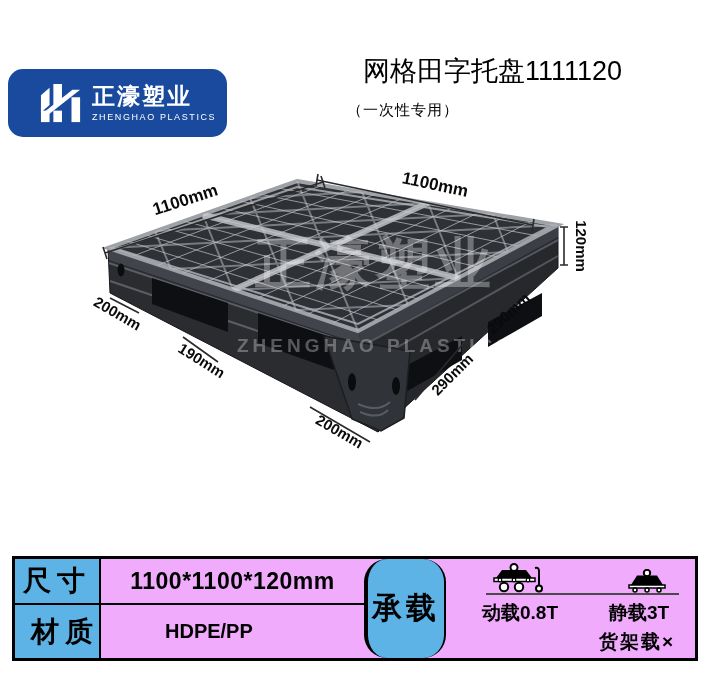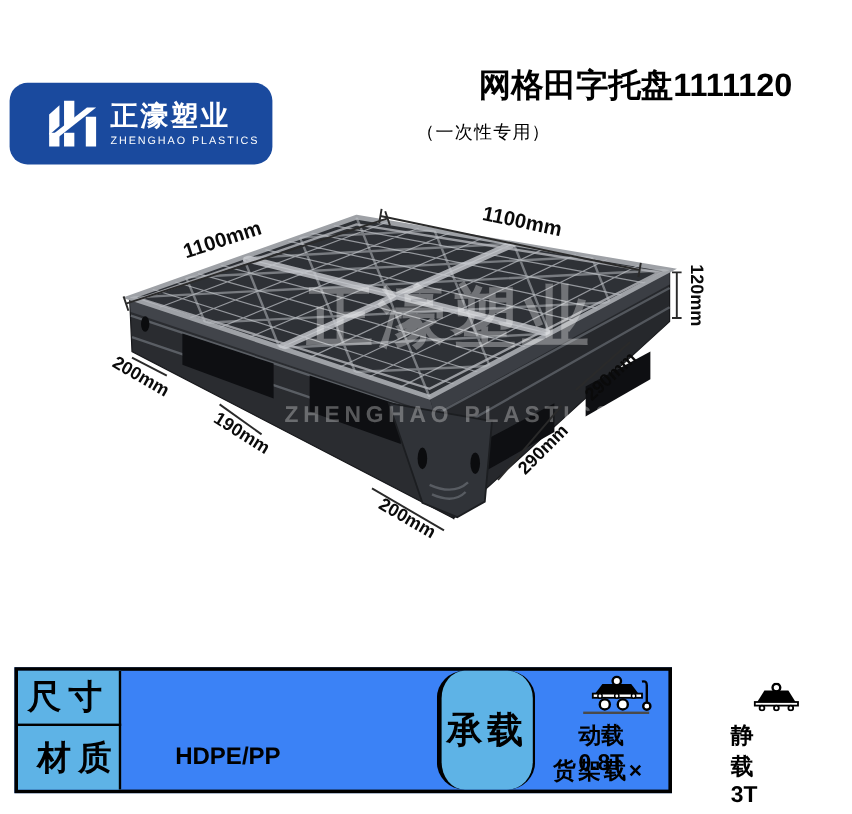--- a/index.html
+++ b/index.html
@@ -8,42 +8,42 @@
 
   
   .logo{position:absolute;left:8px;top:69px;width:219px;height:68px;border-radius:15px;
         background:#1a4a9e;display:flex;align-items:center;}
   .logo-mark{margin-left:30px;width:46px;height:42px;flex:0 0 auto;}
   .logo-text{margin-left:8px;display:flex;flex-direction:column;line-height:1;}
   .logo-cn{color:#fff;font-size:23px;font-weight:bold;letter-spacing:2px;}
   .logo-en{color:#fff;font-size:9px;letter-spacing:1.6px;margin-top:5px;}
 
   .title-block{position:absolute;left:363px;top:55px;}
-  .page-title{font-size:27px;font-weight:bold;line-height:33px;white-space:nowrap;margin-left:36px;}
+  .page-title{font-size:27px;font-weight:normal;line-height:33px;white-space:nowrap;}
   .page-subtitle{position:absolute;left:347px;top:101px;font-size:15px;letter-spacing:1px;white-space:nowrap;}
 
   
   .photo-svg{position:absolute;left:0;top:160px;width:710px;height:320px;}
   .dim-text{font-size:15px;font-weight:bold;fill:#0a0a0a;}
   .dim-text-big{font-size:17px;font-weight:bold;fill:#0a0a0a;}
   .dim-line{stroke:#2a2a2a;stroke-width:1.6;fill:none;}
 
   
-  .spec-table{position:absolute;left:12px;top:556px;width:548px;height:105px;
-      border:3px solid #000;box-sizing:border-box;background:#3b82f6;
+  .spec-table{position:absolute;left:12px;top:556px;width:686px;height:105px;
+      border:3px solid #000;box-sizing:border-box;background:#f0abfc;
       display:grid;grid-template-columns:86px 263px 82px 1fr;grid-template-rows:46px 1fr;}
   .cell{box-sizing:border-box;display:flex;align-items:center;}
   .blue-cell{background:#5eb3e6;justify-content:center;
       font-family:"Liberation Serif",serif;font-weight:bold;}
   .lbl-size{grid-column:1;grid-row:1;border-right:2px solid #000;border-bottom:2px solid #000;
       font-size:28px;letter-spacing:6px;}
   .val-size{grid-column:2;grid-row:1;border-bottom:2px solid #000;justify-content:center;
       font-size:23px;font-weight:bold;letter-spacing:0.5px;}
   .lbl-mat{grid-column:1;grid-row:2;border-right:2px solid #000;font-size:28px;letter-spacing:6px;padding-left:16px;}
-  .val-mat{grid-column:2;grid-row:2;padding-left:45px;font-size:20px;font-weight:bold;}
+  .val-mat{grid-column:2;grid-row:2;padding-left:64px;font-size:20px;font-weight:bold;}
   .lbl-load{grid-column:3;grid-row:1 / 3;border-left:4px solid #000;border-right:2px solid #000;
       font-size:30px;letter-spacing:4px;border-radius:23px;}
   .val-load{grid-column:4;grid-row:1 / 3;position:relative;}
   .ground-line{position:absolute;left:40px;right:16px;top:34px;height:2px;background:#4a4a4a;}
   .icon-jack{position:absolute;left:42px;top:4px;width:62px;height:30px;}
   .icon-static{position:absolute;left:179px;top:10px;width:44px;height:24px;}
   .load-label-a{position:absolute;left:36px;top:41px;font-size:19px;font-weight:bold;}
   .load-label-b{position:absolute;left:163px;top:41px;font-size:19px;font-weight:bold;}
   .rack-label{position:absolute;left:0;right:20px;top:70px;text-align:right;
       font-size:19px;font-weight:bold;letter-spacing:2px;}
@@ -150,20 +150,21 @@
       <path class="dim-line" d="M415,240 L468,178"></path>
       <text class="dim-text" transform="translate(456,218) rotate(-45)" text-anchor="middle">290mm</text>
 
       <path class="dim-line" d="M480,165 L525,125"></path>
       <text class="dim-text" transform="translate(512,157) rotate(-43)" text-anchor="middle">290mm</text>
     </g>
   </svg>
 
   <div class="spec-table">
     <div class="cell blue-cell lbl-size" style="background-color: rgb(94, 179, 230);">尺寸</div>
+    <div class="cell val-size">1100*1100*120mm</div>
     <div class="cell blue-cell lbl-mat" style="background-color: rgb(94, 179, 230);">材质</div>
     <div class="cell val-mat">HDPE/PP</div>
     <div class="cell blue-cell lbl-load" style="background-color: rgb(94, 179, 230);">承载</div>
 
     <div class="cell val-load">
       <div class="ground-line"></div>
 
       <svg class="icon-jack" viewBox="0 0 62 30">
         <circle cx="26" cy="4.5" r="3.5" fill="#fff" stroke="#000" stroke-width="2"></circle>
         <path d="M14,7 L38,7 L44,15 L8,15 Z" fill="#000"></path>

